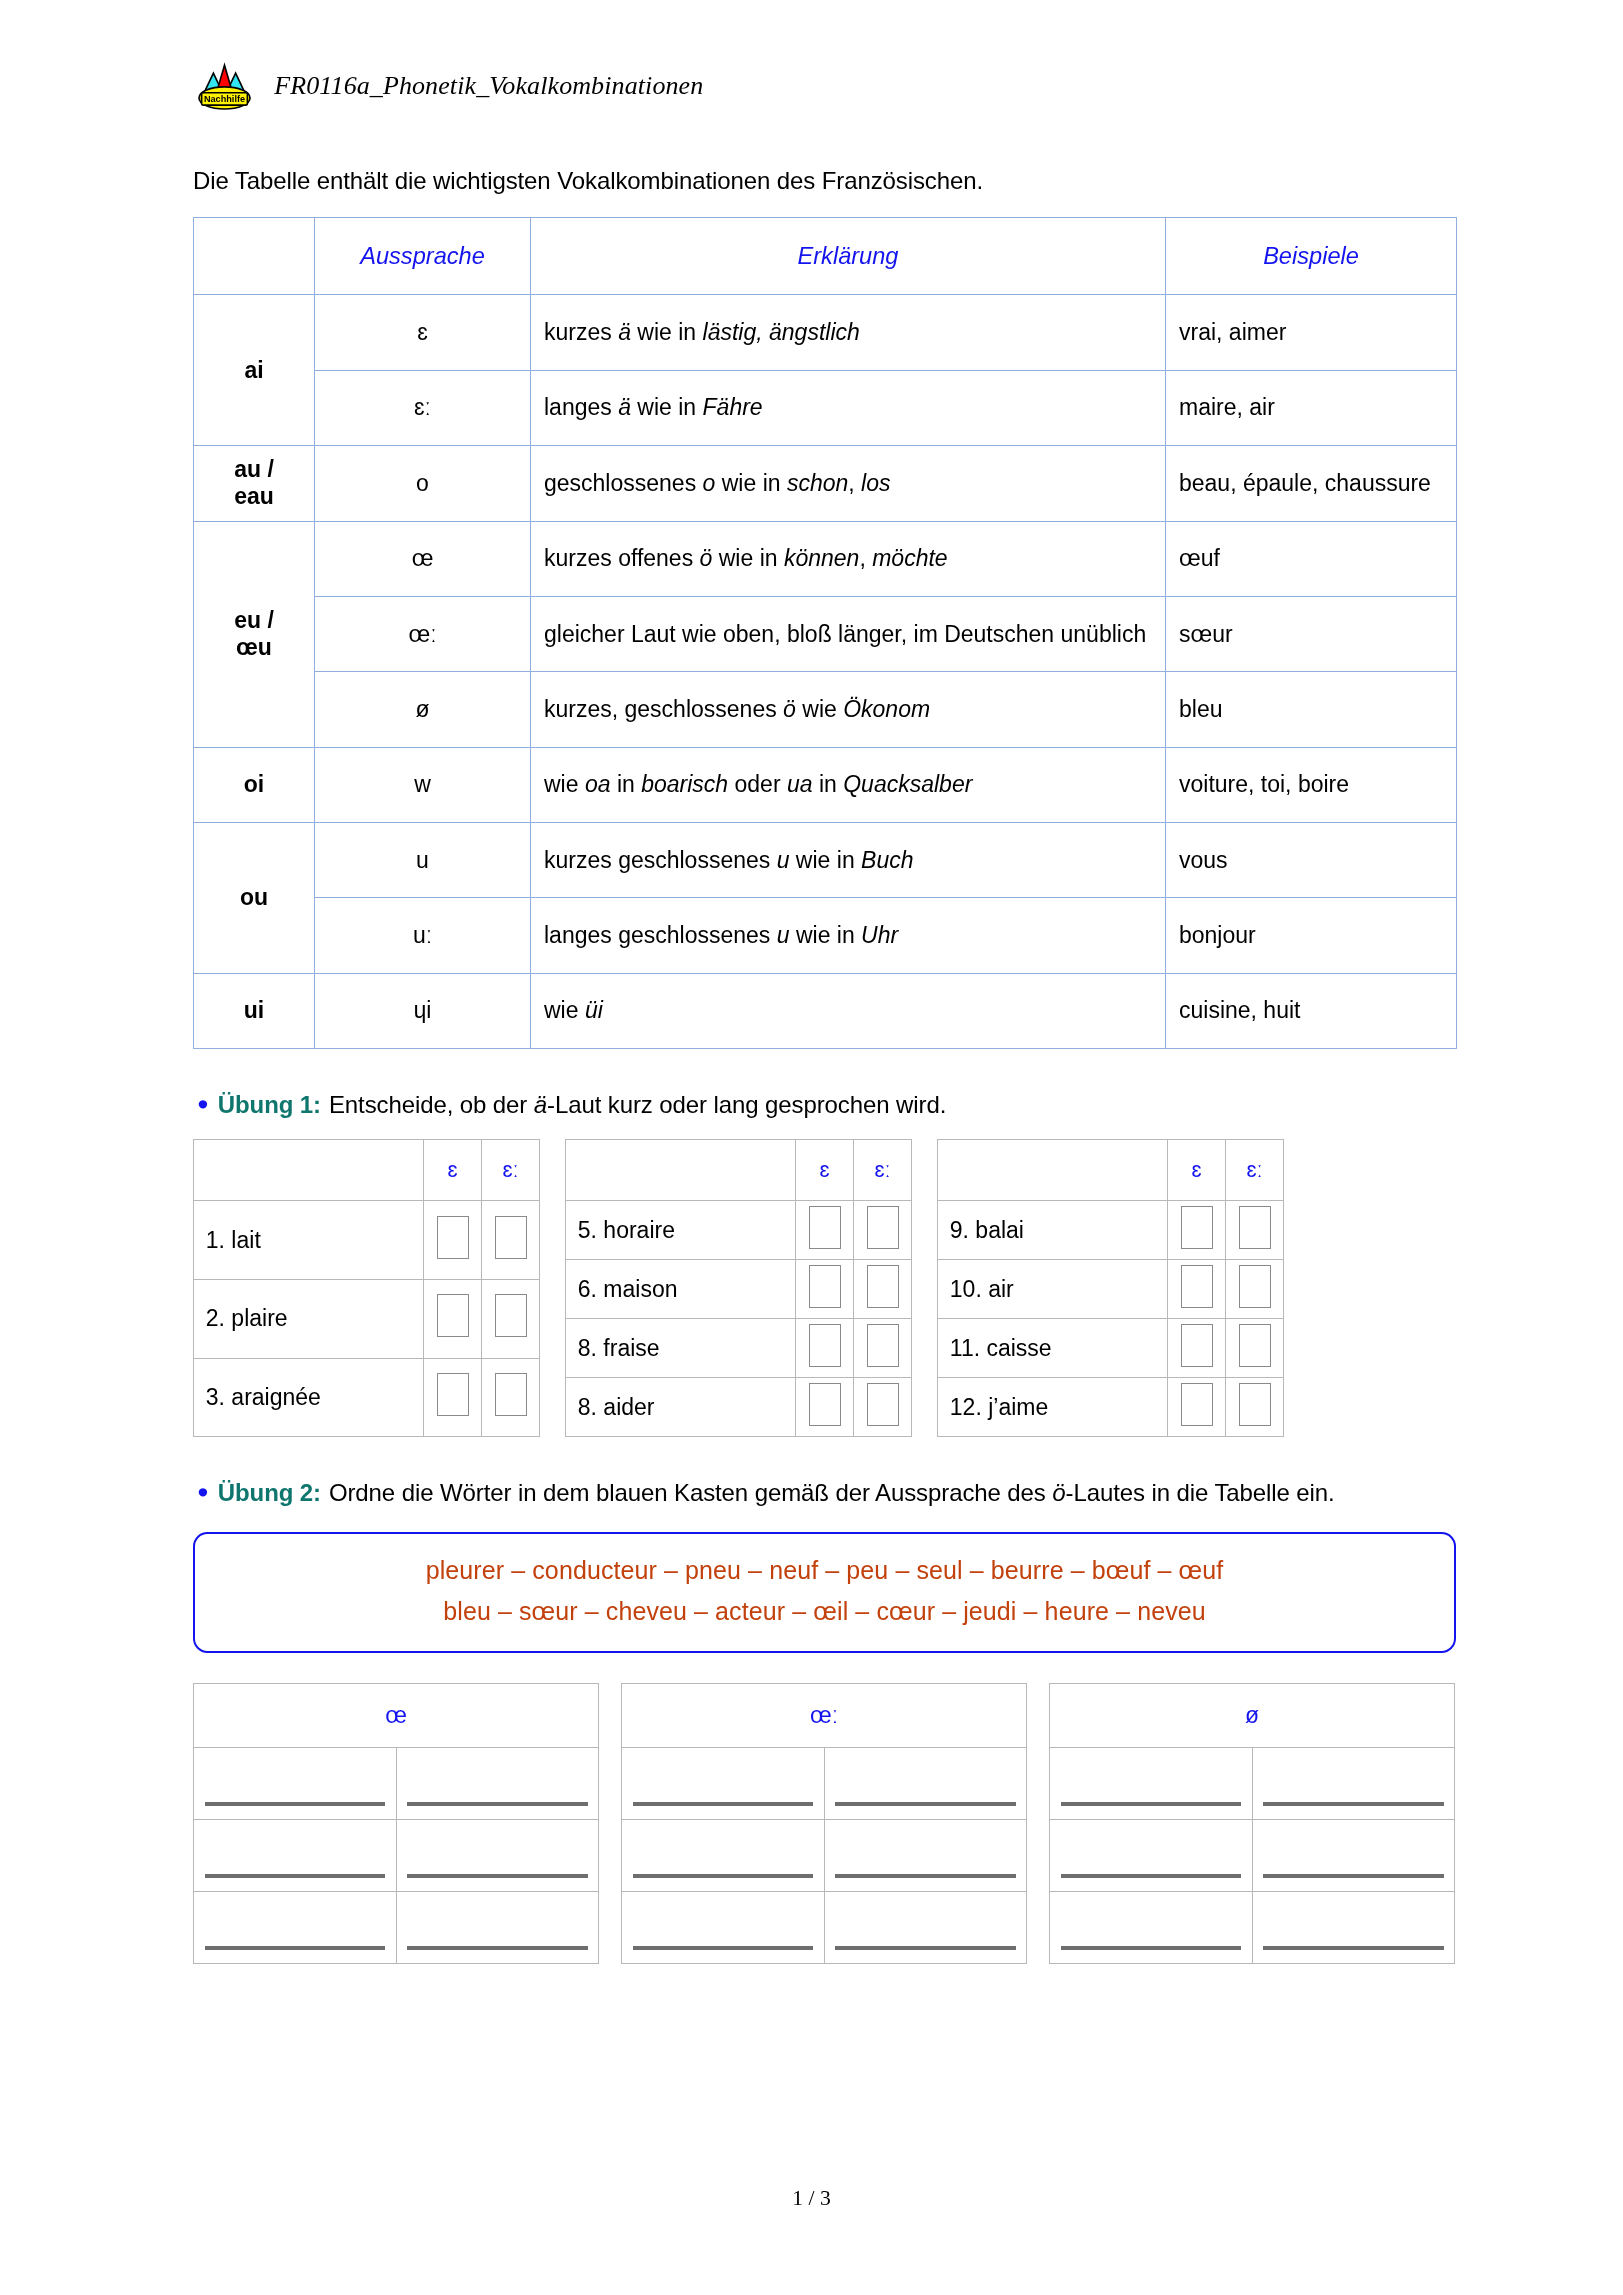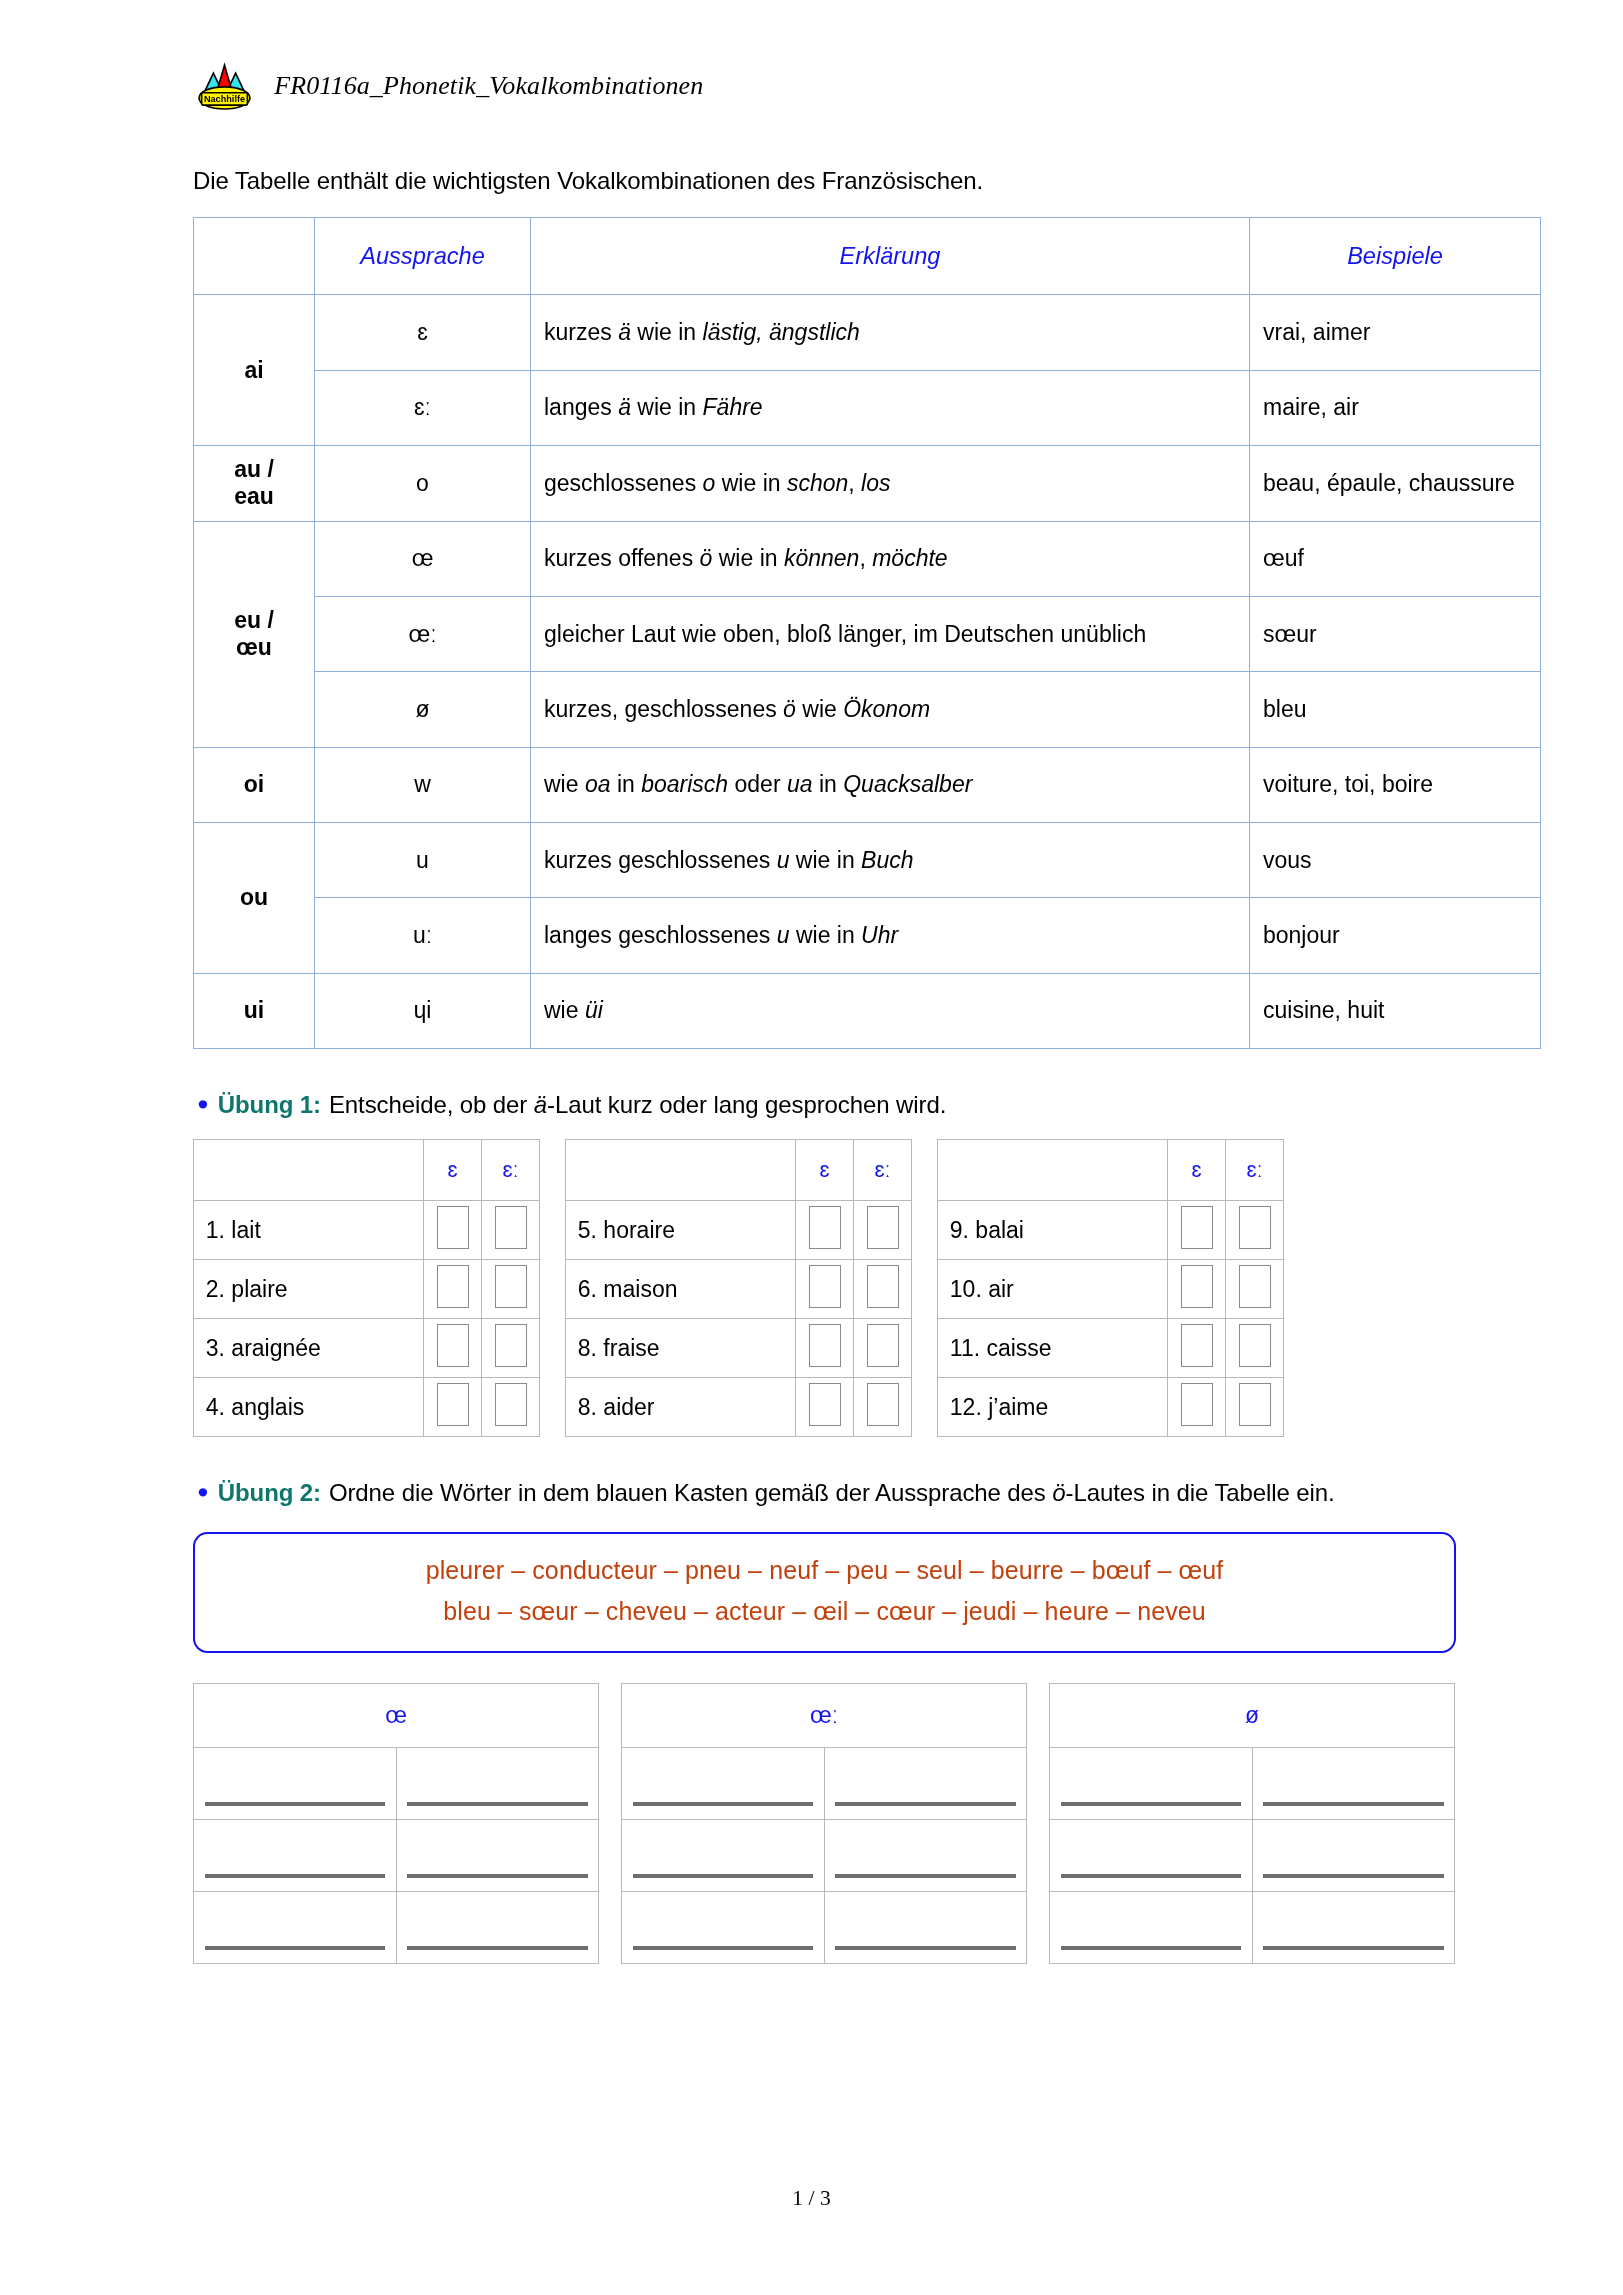--- a/index.html
+++ b/index.html
@@ -52,21 +52,21 @@
   table.vowel-table td, table.vowel-table th{
     border:1.3px solid #8FB0DD;
     padding:9.2px 13px;
     font-size:23px;
     vertical-align:middle;
     text-align:left;
     font-weight:normal;
   }
   table.vowel-table .col-combo{ width:121px; text-align:center; font-weight:bold; }
   table.vowel-table .col-ipa{ width:216px; text-align:center; }
-  table.vowel-table .col-expl{ width:719px; }
+  table.vowel-table .col-expl{ width:635px; }
   table.vowel-table .col-ex{ width:291px; }
   table.vowel-table thead th{
     color:#1414EE;
     font-style:italic;
     text-align:center;
     font-size:23.6px;
     height:58px;
   }
   table.vowel-table tbody td{ height:56px; }
 
@@ -295,25 +295,20 @@
             <tr>
               <td class="ex1-word">2. plaire</td>
               <td class="ex1-box-cell"><span class="tickbox"></span></td>
               <td class="ex1-box-cell"><span class="tickbox"></span></td>
             </tr>
             <tr>
               <td class="ex1-word">3. araignée</td>
               <td class="ex1-box-cell"><span class="tickbox"></span></td>
               <td class="ex1-box-cell"><span class="tickbox"></span></td>
             </tr>
-            <tr>
-              <td class="ex1-word">4. anglais</td>
-              <td class="ex1-box-cell"><span class="tickbox"></span></td>
-              <td class="ex1-box-cell"><span class="tickbox"></span></td>
-            </tr>
           </tbody>
         </table>
         <table class="ex1">
           <colgroup>
             <col class="ex1-c1">
             <col class="ex1-c2">
             <col class="ex1-c2">
           </colgroup>
           <thead>
             <tr>

